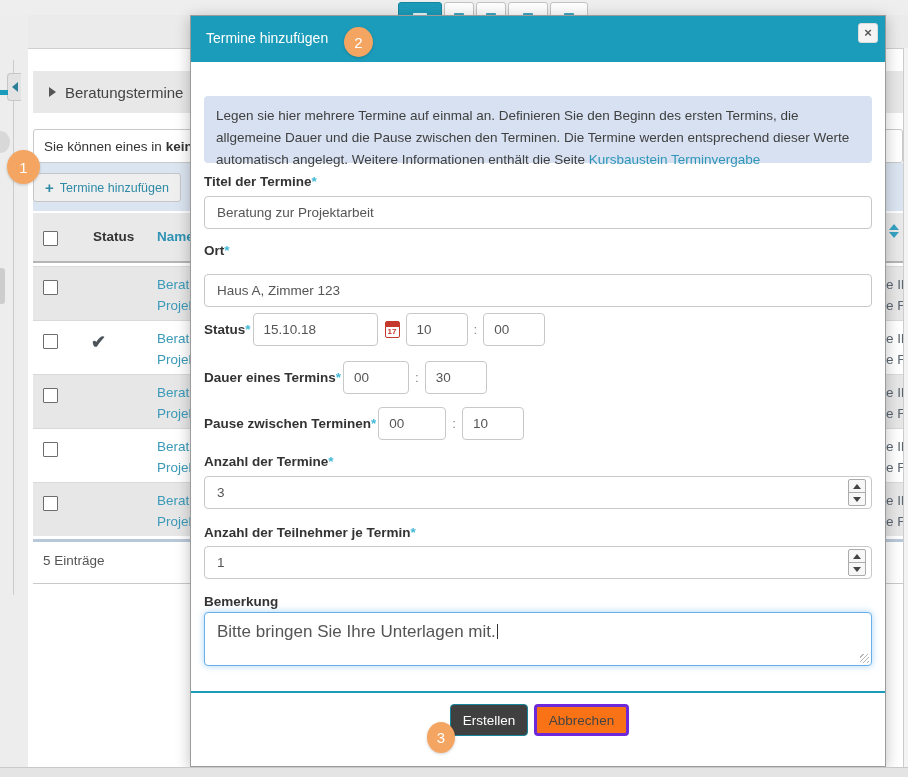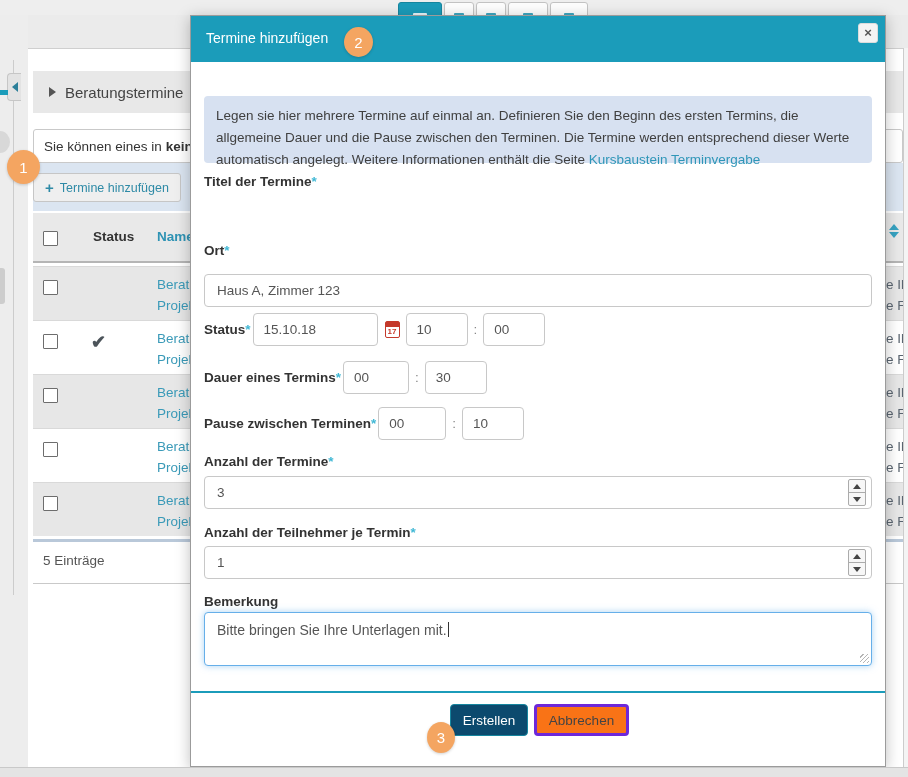--- a/index.html
+++ b/index.html
@@ -86,27 +86,27 @@
   .cal-icon .day { position:absolute; left:0; top:5px; width:100%; text-align:center; font-size:8px; font-weight:bold; color:#c4392b; }
 
   .numwrap { position:absolute; left:13px; width:668px; height:33px; border:1px solid #c8c8c8; border-radius:4px; background:#fff; font-size:13.5px; color:#555; }
   .numwrap .val { position:absolute; left:12px; top:8px; }
   .spinner { position:absolute; right:5px; top:2px; width:18px; height:27px; border:1px solid #ababab; border-radius:2px; background:#f7f7f7; display:flex; flex-direction:column; }
   .spinner .half { flex:1; display:flex; align-items:center; justify-content:center; }
   .spinner .half.top { border-bottom:1px solid #ababab; }
   .spin-up { width:0; height:0; border-left:4px solid transparent; border-right:4px solid transparent; border-bottom:5px solid #444; }
   .spin-dn { width:0; height:0; border-left:4px solid transparent; border-right:4px solid transparent; border-top:5px solid #444; }
 
-  .note-area { position:absolute; left:13px; top:596px; width:668px; height:54px; border:1px solid #66afe9; border-radius:4px; box-shadow:0 0 7px rgba(102,175,233,.55); font-size:14px; color:#555; padding:9px 12px; background:#fff; }
+  .note-area { position:absolute; left:13px; top:596px; width:668px; height:54px; border:1px solid #66afe9; border-radius:4px; box-shadow:0 0 7px rgba(102,175,233,.55); font-size:17px; color:#555; padding:9px 12px; background:#fff; }
   .caret { display:inline-block; width:1px; height:15px; background:#333; vertical-align:-2px; margin-left:1px; }
   .grip { position:absolute; right:2px; bottom:2px; width:9px; height:9px; background:repeating-linear-gradient(135deg, transparent 0 2px, #b5b5b5 2px 3px); }
 
   .modal-divider { position:absolute; left:0; top:675px; width:100%; height:2px; background:#1b9cba; }
   .btn { position:absolute; top:688px; height:32px; border-radius:4px; font-size:13.5px; display:flex; align-items:center; justify-content:center; cursor:pointer; }
-  .btn-create { left:259px; width:78px; background:#0c4a6e; color:#ffffff; border:1px solid #16869f; }
+  .btn-create { left:259px; width:78px; background:#404040; color:#ffffff; border:1px solid #16869f; }
   .btn-cancel { left:343px; width:95px; background:#f97316; color:#444; border:3px solid #6d28d9; }
 
   
   .badge { position:absolute; background:#f4a561; color:#fff; border-radius:50%; display:flex; align-items:center; justify-content:center; font-size:15px; z-index:20; box-shadow:0 1px 3px rgba(0,0,0,.18); }
   .badge-1 { left:7px;  top:150px; width:33px; height:34px; }
   .badge-2 { left:344px; top:27px;  width:29px; height:30px; }
   .badge-3 { left:427px; top:722px; width:28px; height:31px; }
 </style>
 </head>
 <body>
@@ -245,20 +245,23 @@
       <span class="modal-close">×</span>
     </div>
 
     <div class="info-box">
       <span>Legen sie hier mehrere Termine auf einmal an. Definieren Sie den Beginn des ersten Termins, die allgemeine Dauer und die Pause zwischen den Terminen. Die Termine werden entsprechend dieser Werte automatisch angelegt. Weitere Informationen enthält die Seite </span><a href="#">Kursbaustein Terminvergabe</a>
     </div>
 
     <div class="flabel" style="top:158px">
       <span>Titel der Termine</span><span class="req">*</span>
     </div>
+    <div class="tinput" style="top:180px">
+      <span>Beratung zur Projektarbeit</span>
+    </div>
 
     <div class="flabel" style="top:227px">
       <span>Ort</span><span class="req">*</span>
     </div>
     <div class="tinput" style="top:258px">
       <span>Haus A, Zimmer 123</span>
     </div>
 
     <div class="inline-row" style="top:296px">
       <span class="lbl"><span>Status</span><span class="req">*</span></span>

